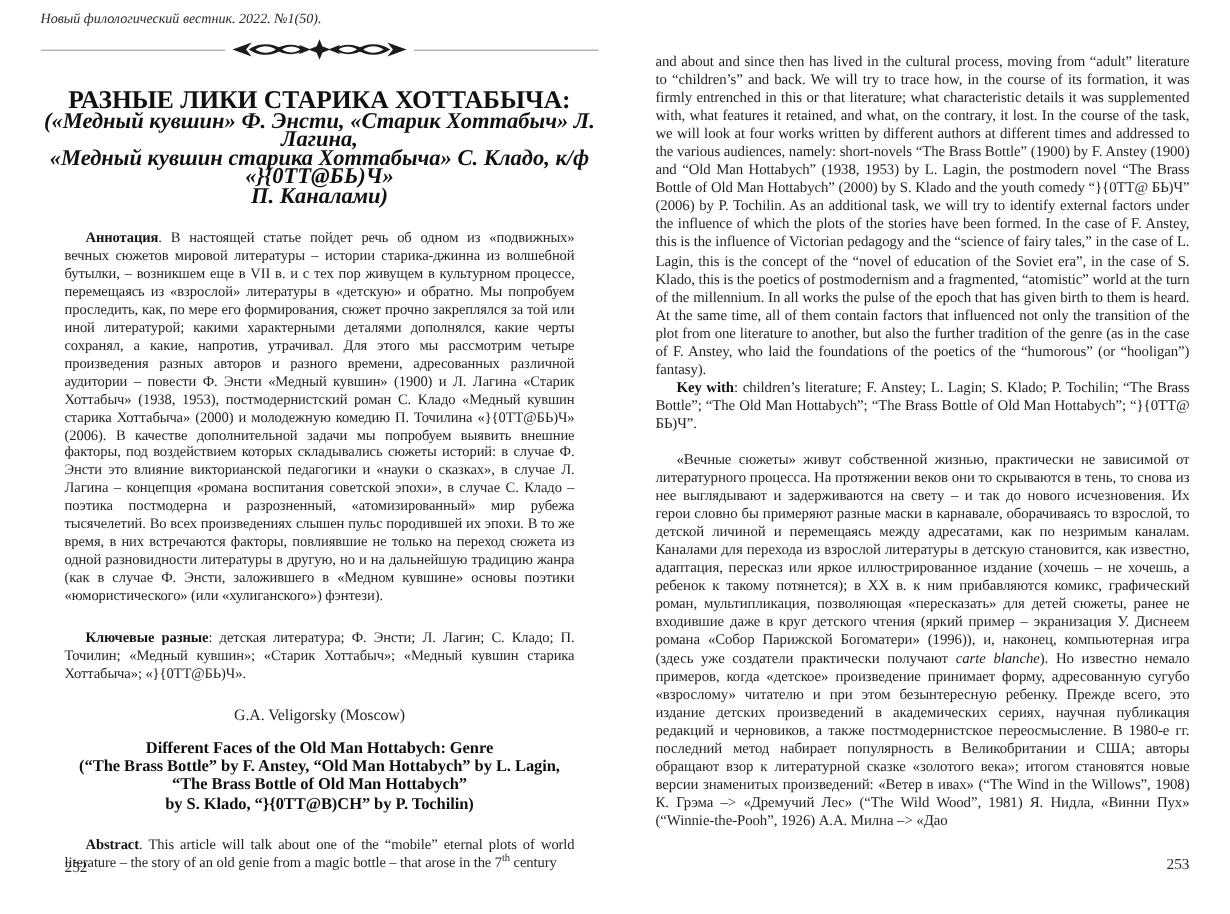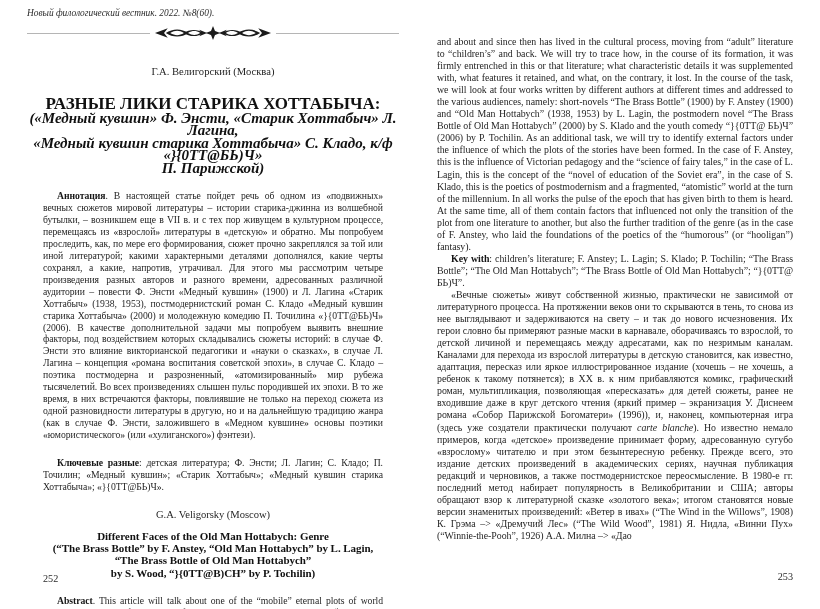--- a/index.html
+++ b/index.html
@@ -55,32 +55,32 @@
   
   .right-flow{
     margin-top:36px;
     font-size:9.9px;line-height:12.05px;
     text-align:justify;
     letter-spacing:-0.05px;
     height:532px;overflow:hidden;
   }
   .right-flow p{margin:0;}
   .right-flow p.indent{text-indent:14px;}
-  .right-flow p.gap-above{}
+  .right-flow p.gap-above{margin-top:12px;}
   b{color:#151515;}
   sup{font-size:7px;line-height:0;}
 </style>
 </head>
 <body>
 
 <div class="canvas">
 
   <div class="page page-left">
 
-    <div class="running-head">Новый филологический вестник. 2022. №8(60).</div>
+    <div class="running-head">Новый филологический вестник. 2022. №1(50).</div>
 
     <div class="divider">
       <span class="rule"></span>
       <svg width="118" height="14" viewBox="0 0 120 14" aria-hidden="true">
         <g fill="#1b1b1b">
 
           <path d="M60 0 L62.8 7 L60 14 L57.2 7 Z"></path>
           <path d="M52.5 7 L60 4.2 L67.5 7 L60 9.8 Z"></path>
 
           <g>
@@ -98,44 +98,43 @@
                      M16.5 7 C21.5 9.9, 25.5 9.9, 30.5 7 C25.5 4.1, 21.5 4.1, 16.5 7 Z" fill-rule="evenodd"></path>
             <path d="M30 7 C36.5 2.8, 44 2.8, 51 7 C44 11.2, 36.5 11.2, 30 7 Z
                      M34.5 7 C39 9.6, 43 9.6, 47 7 C43 4.4, 39 4.4, 34.5 7 Z" fill-rule="evenodd"></path>
             <path d="M46 3.8 L54 7 L46 10.2 L48.3 7 Z"></path>
           </g>
         </g>
       </svg>
       <span class="rule"></span>
     </div>
 
-    <div class="author-ru center">Г.А. Велигорский (Москва)</div>
 
     <div class="title-ru center">
       <div>РАЗНЫЕ ЛИКИ СТАРИКА ХОТТАБЫЧА:</div>
     </div>
 
     <div class="subtitle-ru center">
       <div>(«Медный кувшин» Ф. Энсти, «Старик Хоттабыч» Л. Лагина,</div>
       <div>«Медный кувшин старика Хоттабыча» С. Кладо, к/ф «}{0ТТ@БЬ)Ч»</div>
-      <div>П. Парижской)</div>
+      <div>П. Каналами)</div>
     </div>
 
     <div class="body-small left-flow">
       <p><b>Аннотация</b><span>. В настоящей статье пойдет речь об одном из «подвижных» вечных сюжетов мировой литературы – истории старика-джинна из волшебной бутылки, – возникшем еще в VII в. и с тех пор живущем в культурном процессе, перемещаясь из «взрослой» литературы в «детскую» и обратно. Мы попробуем проследить, как, по мере его формирования, сюжет прочно закреплялся за той или иной литературой; какими характерными деталями дополнялся, какие черты сохранял, а какие, напротив, утрачивал. Для этого мы рассмотрим четыре произведения разных авторов и разного времени, адресованных различной аудитории – повести Ф. Энсти «Медный кувшин» (1900) и Л. Лагина «Старик Хоттабыч» (1938, 1953), постмодернистский роман С. Кладо «Медный кувшин старика Хоттабыча» (2000) и молодежную комедию П. Точилина «}{0ТТ@БЬ)Ч» (2006). В качестве дополнительной задачи мы попробуем выявить внешние факторы, под воздействием которых складывались сюжеты историй: в случае Ф. Энсти это влияние викторианской педагогики и «науки о сказках», в случае Л. Лагина – концепция «романа воспитания советской эпохи», в случае С. Кладо – поэтика постмодерна и разрозненный, «атомизированный» мир рубежа тысячелетий. Во всех произведениях слышен пульс породившей их эпохи. В то же время, в них встречаются факторы, повлиявшие не только на переход сюжета из одной разновидности литературы в другую, но и на дальнейшую традицию жанра (как в случае Ф. Энсти, заложившего в «Медном кувшине» основы поэтики «юмористического» (или «хулиганского») фэнтези).</span></p>
 
       <p><b>Ключевые разные</b><span>: детская литература; Ф. Энсти; Л. Лагин; С. Кладо; П. Точилин; «Медный кувшин»; «Старик Хоттабыч»; «Медный кувшин старика Хоттабыча»; «}{0ТТ@БЬ)Ч».</span></p>
 
       <div class="author-en center">G.A. Veligorsky (Moscow)</div>
 
       <div class="title-en center">
         <div>Different Faces of the Old Man Hottabych: Genre</div>
         <div>(“The Brass Bottle” by F. Anstey, “Old Man Hottabych” by L. Lagin,</div>
         <div>“The Brass Bottle of Old Man Hottabych”</div>
-        <div>by S. Wood, “}{0TT@B)CH” by P. Tochilin)</div>
+        <div>by S. Klado, “}{0TT@B)CH” by P. Tochilin)</div>
       </div>
 
       <p class="abstract-en"><b>Abstract</b><span>. This article will talk about one of the “mobile” eternal plots of world literature – the story of an old genie from a magic bottle – that arose in the 7</span><sup>th</sup><span> century</span></p>
     </div>
 
     <div class="page-number pn-left">252</div>
   </div>
 
   <div class="page page-right">
 

